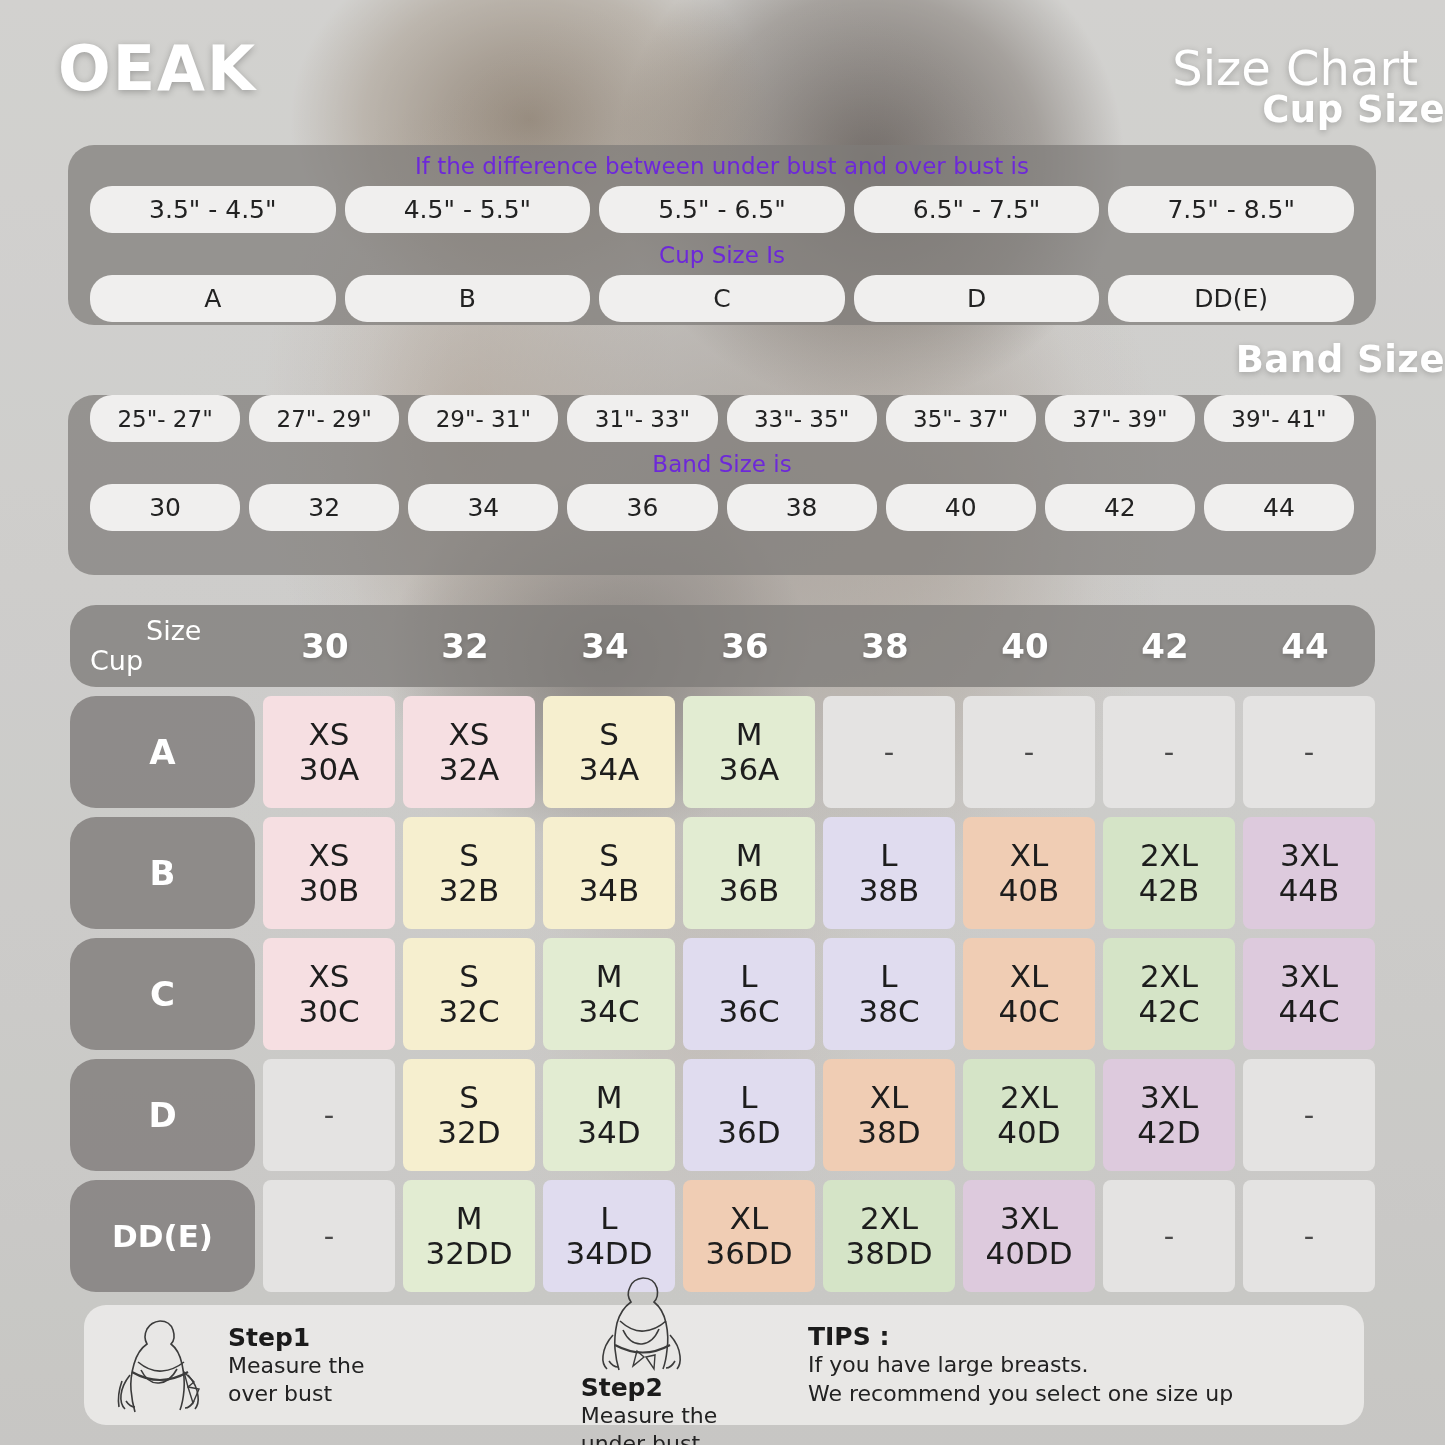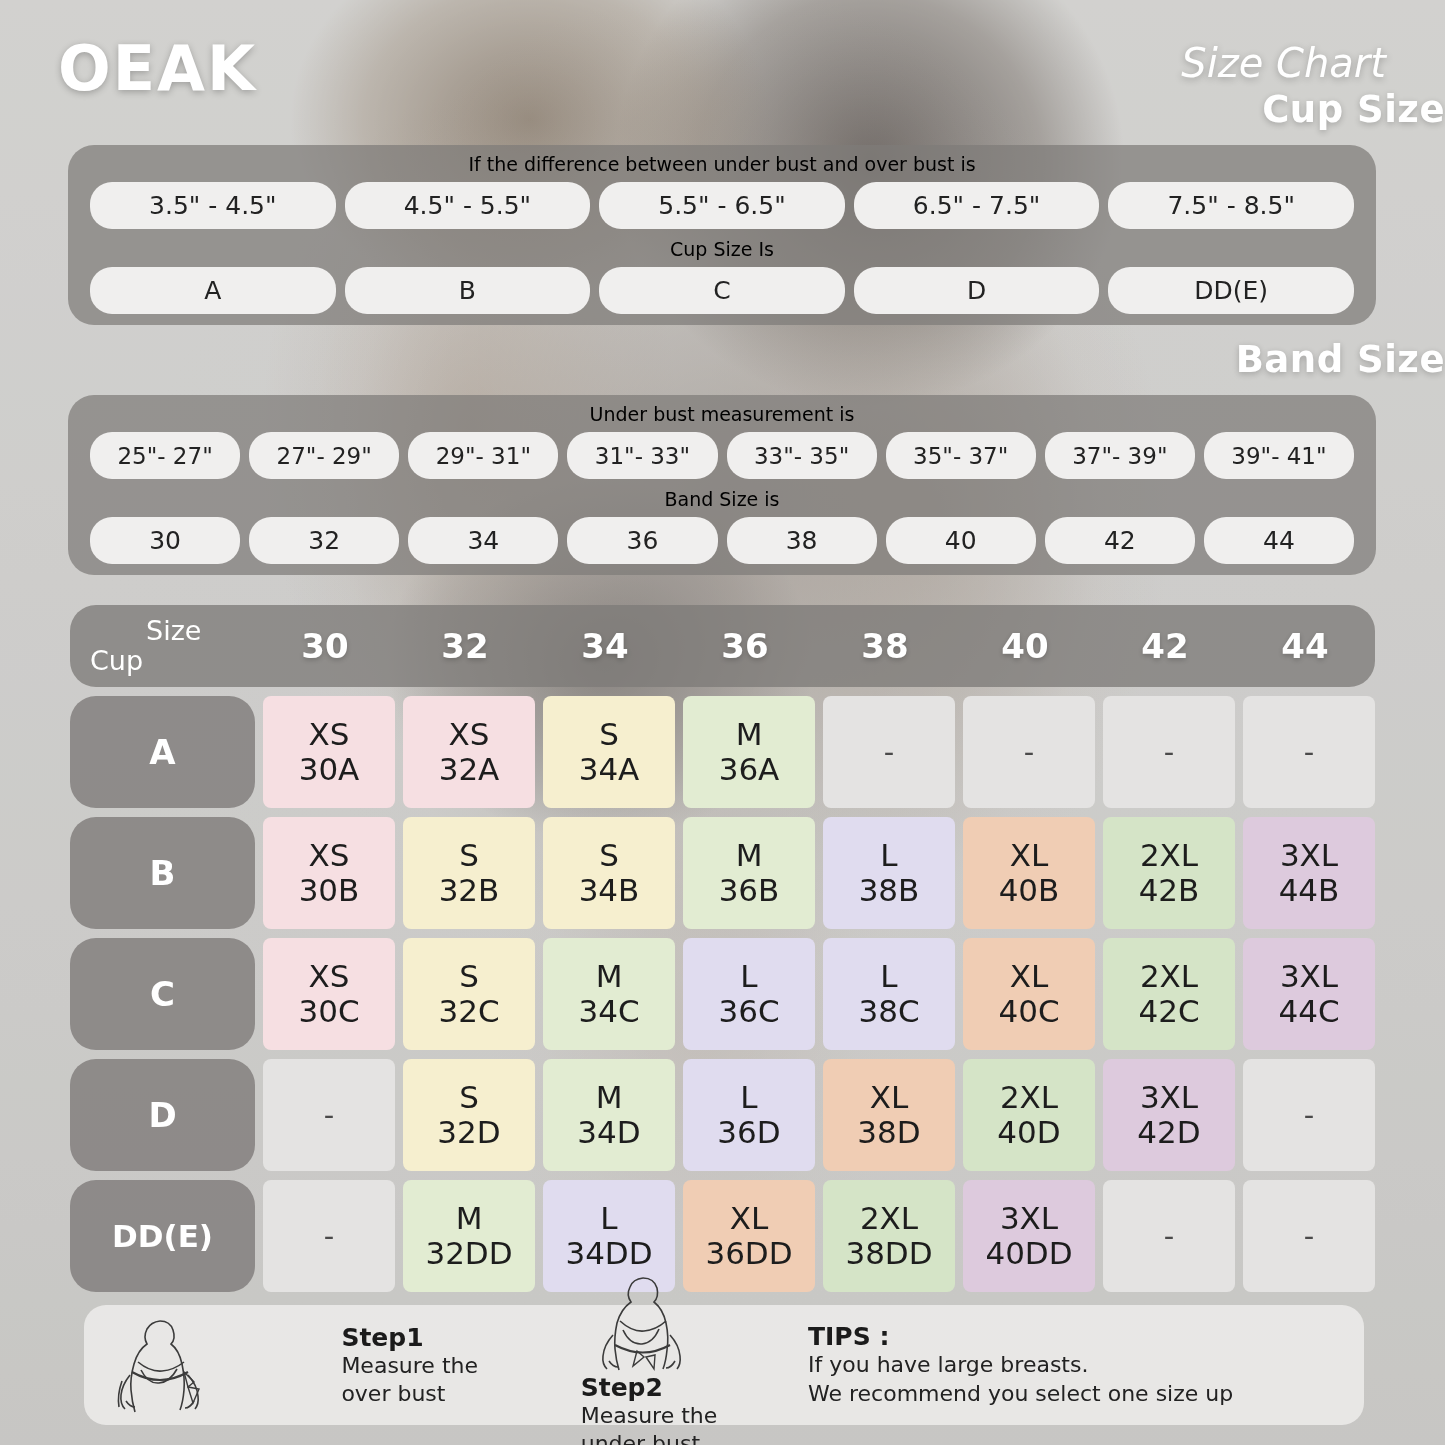--- a/index.html
+++ b/index.html
@@ -29,39 +29,38 @@
   #bgveil { position:absolute; inset:0; background:rgba(210,208,206,0.30); }
 
   
   .logo {
     position:absolute; left:58px; top:32px;
     color:#fff; font-size:62px; font-weight:700; letter-spacing:2px;
     font-family:"DejaVu Sans","Liberation Sans",sans-serif;
     text-shadow:0 2px 7px rgba(0,0,0,0.25);
   }
   .size-chart-title {
-    position:absolute; right:59px; top:40px;
-    color:#fff; font-size:40px; font-weight:400;
+    position:absolute; right:27px; top:40px;
+    color:#fff; font-size:48px; font-weight:400;
     text-shadow:0 2px 7px rgba(0,0,0,0.25);
-    font-style:italic;
   }
 
   
   .panel {
     position:absolute;
     background: rgba(126,123,121,0.72);
     border-radius: 26px;
   }
   .panel-title {
     text-align:right; color:#ffffff; font-weight:700;
     font-size:37px; letter-spacing:0.5px;
     text-shadow:0 2px 6px rgba(0,0,0,0.22);
   }
   .panel-sub {
-    text-align:center; color:#000000; font-size:19px; font-weight:400;
+    text-align:center; color:#6d28d9; font-size:23px; font-weight:400;
     margin: 0 0 7px 0;
   }
   .cellrow { display:flex; gap:9px; padding: 0 22px; }
   .cell {
     flex:1 1 0; background:#f0efee; border-radius:22px;
     height:47px; display:flex; align-items:center; justify-content:center;
     color:#222; font-size:25px; white-space:nowrap;
   }
   .cell.small { font-size:23px; }
 
@@ -150,21 +149,20 @@
     <div class="cell">A</div>
     <div class="cell">B</div>
     <div class="cell">C</div>
     <div class="cell">D</div>
     <div class="cell">DD(E)</div>
   </div>
 </div>
 <div class="panel-title" style="position:absolute; left:0; right:0; top:88px;">Cup Size</div>
 
 <div class="panel" id="band-panel" style="left:68px; top:395px; width:1308px; height:180px;">
-  <div class="panel-sub" style="margin-top:8px;">Under bust measurement is</div>
   <div class="cellrow">
     <div class="cell small">25"- 27"</div>
     <div class="cell small">27"- 29"</div>
     <div class="cell small">29"- 31"</div>
     <div class="cell small">31"- 33"</div>
     <div class="cell small">33"- 35"</div>
     <div class="cell small">35"- 37"</div>
     <div class="cell small">37"- 39"</div>
     <div class="cell small">39"- 41"</div>
   </div>
@@ -374,21 +372,21 @@
           <div class="mc empty" style="background: rgb(228, 227, 226);">
             <span>-</span>
           </div>
         </div>
       </div>
     </div>
 </div>
 
 <div id="footer">
 
-  <div class="step" style="width:370px;justify-content:space-between;">
+  <div class="step" style="width:370px;">
     <span>
       <svg class="fig" width="108" height="100" viewBox="0 0 108 100">
         <g fill="none" stroke="#3b3b3b" stroke-width="1.6">
           <path d="M52 6 q10 0 13 9 q3 9 -2 14 q8 6 11 20 q3 14 2 26 q-1 12 -4 20"></path>
           <path d="M52 6 q-9 1 -13 8 q-4 8 0 15 q-9 6 -13 20 q-4 14 -3 26 q1 12 4 22"></path>
           <path d="M30 47 q12 10 24 9 q12 -1 22 -9"></path>
           <path d="M33 55 q7 14 18 13 q11 -1 18 -14"></path>
           <path d="M22 60 q-8 10 -9 20 q-1 9 4 14"></path>
           <path d="M80 60 q9 10 10 21 q1 8 -3 13"></path>
           <path d="M18 86 q4 6 9 6"></path>

